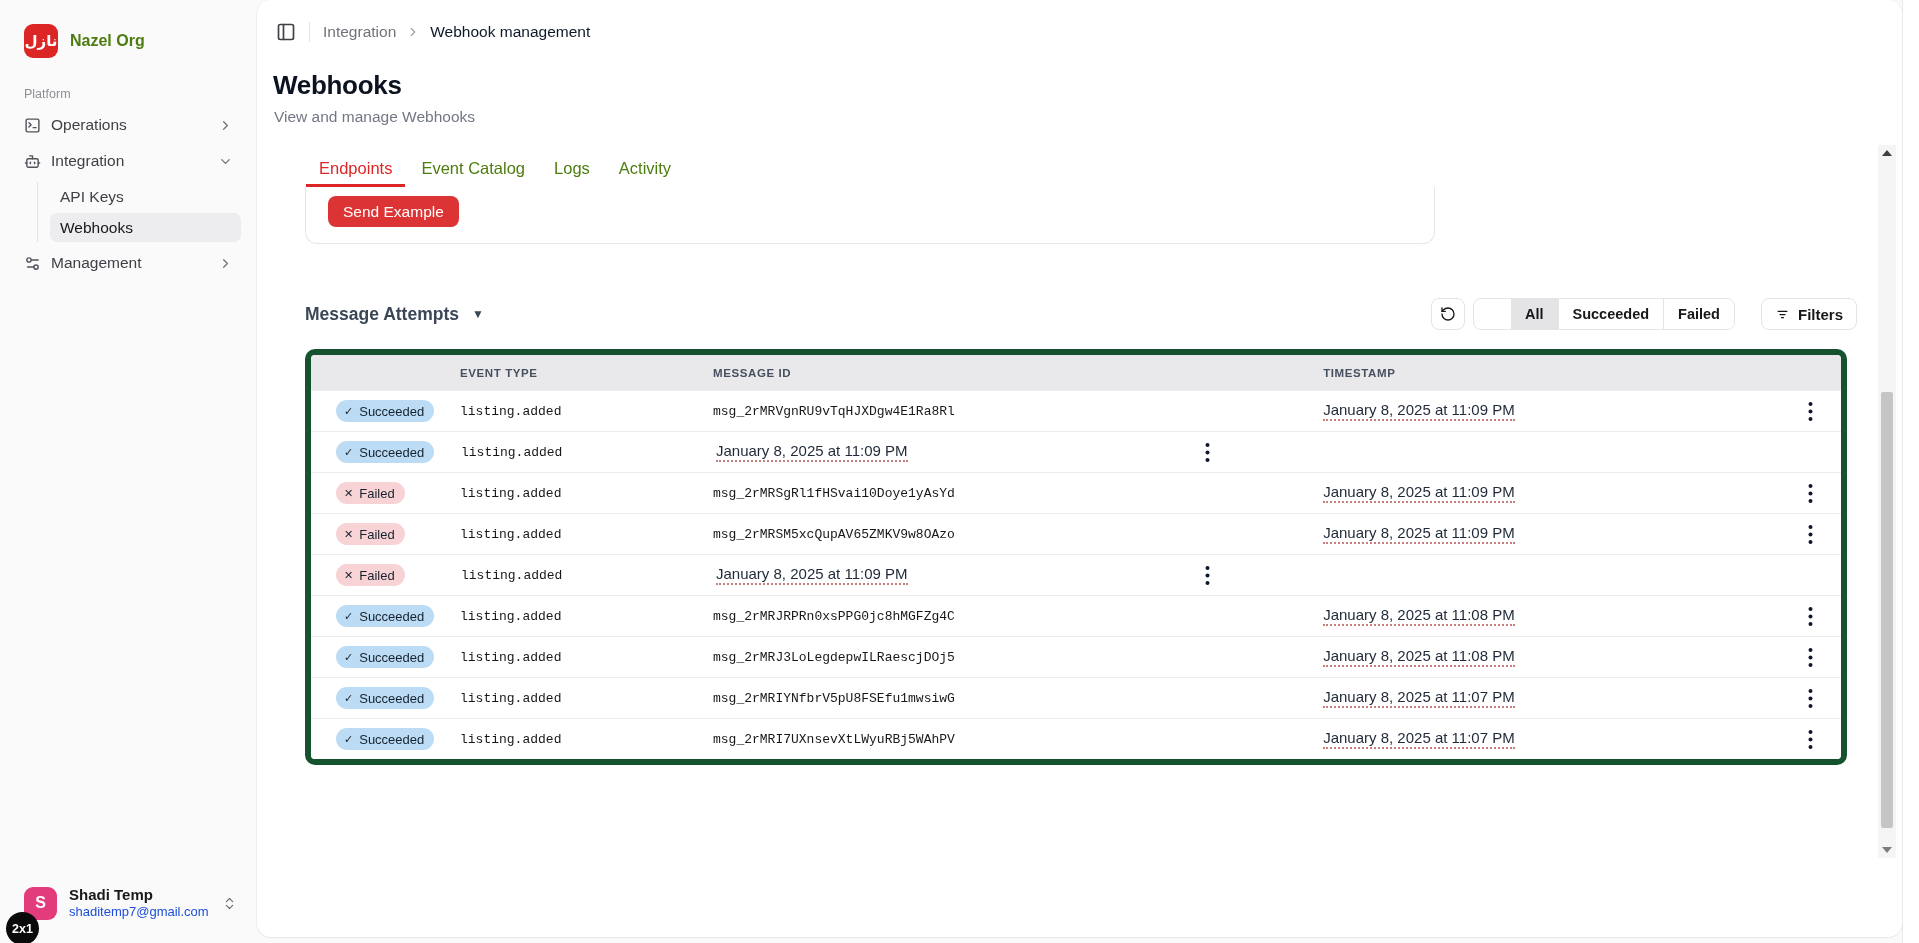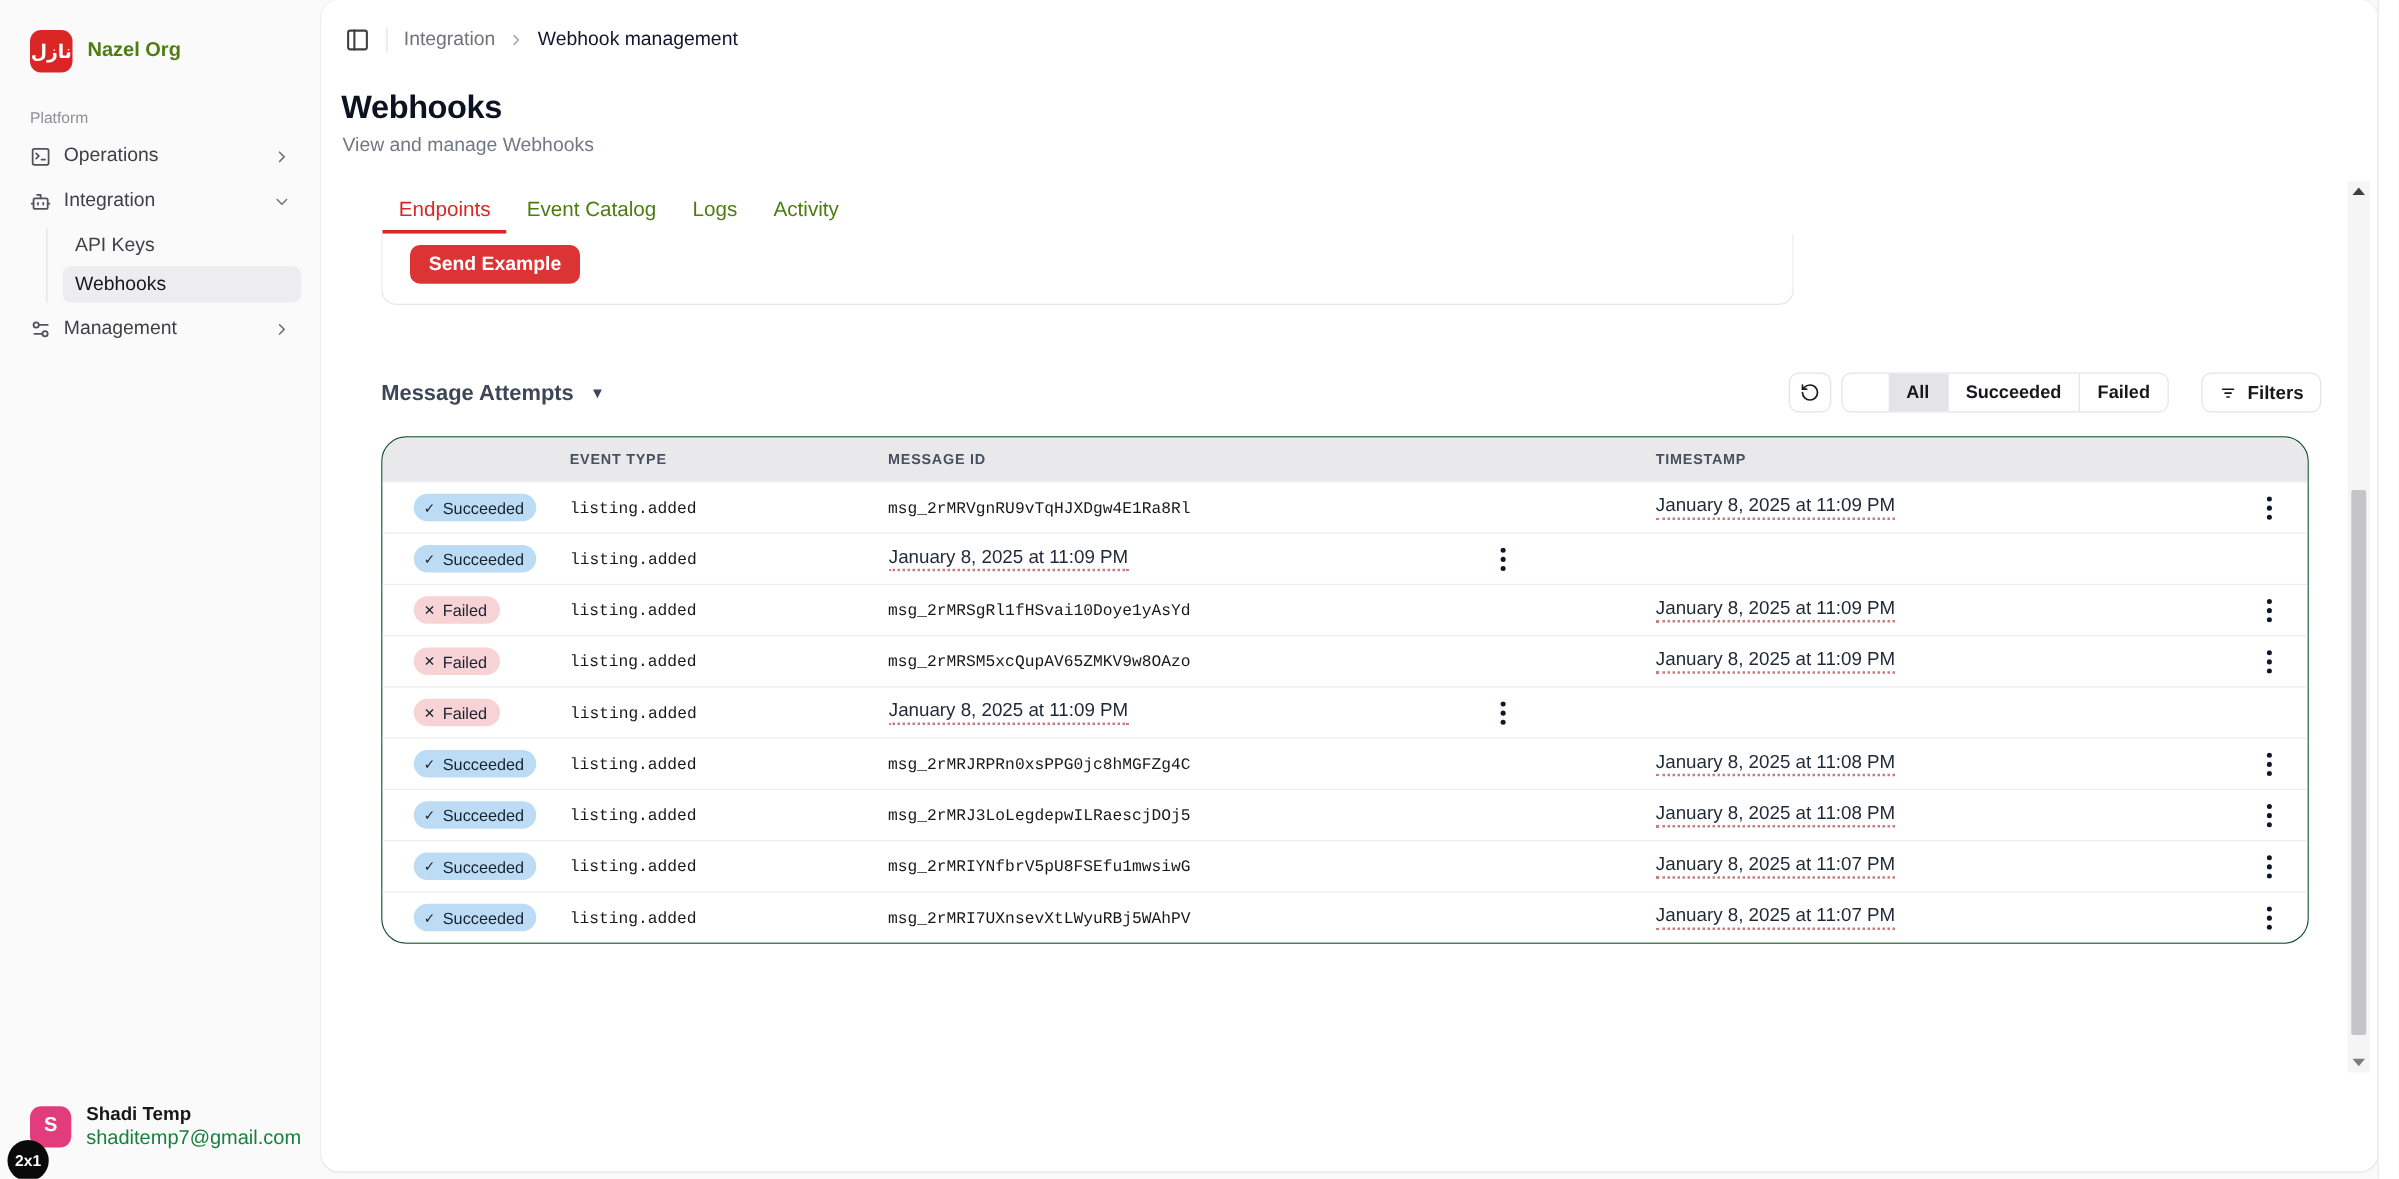--- a/index.html
+++ b/index.html
@@ -28,21 +28,21 @@
   .nav-icon { width:17px; height:17px; color:#52525b; flex:0 0 auto; }
   .chev { width:15px; height:15px; color:#71717a; }
   .nav-children { margin-left:21px; border-left:1px solid #e4e4e7; padding-left:12px; display:flex; flex-direction:column; gap:2px; }
   .nav-child { height:29px; display:flex; align-items:center; padding:0 10px; border-radius:7px; font-size:15.5px; color:#3f3f46; cursor:pointer; }
   .nav-child.active { background:#ededef; color:#18181b; }
 
   .user-row { position:absolute; left:16px; right:12px; bottom:21px; display:flex; align-items:center; gap:12px; padding:2px 8px; border-radius:8px; cursor:pointer; }
   .avatar { width:33px; height:33px; border-radius:9px; background:var(--avatar-pink,#e23c7d); color:#fff; display:flex; align-items:center; justify-content:center; font-size:16px; font-weight:600; flex:0 0 auto; }
   .user-meta { flex:1; line-height:1.2; }
   .user-name { font-size:15px; font-weight:700; color:#18181b; }
-  .user-email { font-size:16px; color:#15803d; }
+  .user-email { font-size:13px; color:#1d4ed8; }
 
   .dev-badge { position:absolute; left:6px; bottom:-2px; width:33px; height:33px; border-radius:50%;
                background:#0a0a0a; color:#fff; font-size:12.5px; font-weight:700;
                display:flex; align-items:center; justify-content:center; cursor:pointer; }
 
   
   .main { position:absolute; left:257px; top:0; right:17px; bottom:6px; background:#fff;
           border-radius:14px; box-shadow:0 1px 2px rgba(0,0,0,.05), 0 0 0 1px rgba(0,0,0,.03); }
 
   .topbar { position:absolute; top:0; left:19px; height:64px; display:flex; align-items:center; gap:13px; }
@@ -57,42 +57,42 @@
   .page-subtitle { position:absolute; top:108px; left:17px; font-size:15.5px; color:#717784; }
 
   .tabs { position:absolute; top:152px; left:49px; display:flex; gap:3px; }
   .tab { height:35px; line-height:32px; padding:0 13px; font-size:16.5px; font-weight:500; color:#4d7c0f;
          border-bottom:3px solid transparent; cursor:pointer; }
   .tab.active { color:var(--active-tab-red,#dc2626); border-bottom-color:var(--active-tab-red,#dc2626); }
 
   .endpoint-card { position:absolute; top:187px; left:48px; width:1130px; height:57px; background:#fff;
                    border:1px solid #e5e6ea; border-top:none; border-radius:0 0 12px 12px; }
   .btn-send { position:absolute; left:22px; top:9px; height:31px; padding:0 15px; background:var(--button-red,#dc3434);
-              color:#fff; font-size:15.5px; font-weight:700; border:none; border-radius:8px;
+              color:#fff; font-size:15.5px; font-weight:400; border:none; border-radius:8px;
               font-family:"Liberation Sans",sans-serif; cursor:pointer; display:flex; align-items:center; }
 
   .attempts-bar { position:absolute; top:295px; left:48px; right:45px; height:38px;
                   display:flex; align-items:center; justify-content:space-between; }
   .attempts-title { display:flex; align-items:center; gap:13px; font-size:17.5px; font-weight:700; color:#3b4656; cursor:pointer; }
   .caret-down { font-size:12px; color:#3b4656; }
   .attempts-controls { display:flex; align-items:center; gap:8px; }
   .icon-btn { width:34px; height:32px; border:1px solid #e4e4e7; border-radius:8px; background:#fff;
               display:flex; align-items:center; justify-content:center; color:#18181b; cursor:pointer; }
   .refresh-glyph { width:16px; height:16px; }
   .segmented { display:flex; height:32px; border:1px solid #e4e4e7; border-radius:8px; overflow:hidden; background:#fff;padding-left:37px; }
   .segment { padding:0 14px; display:flex; align-items:center; font-size:14.5px; font-weight:600; color:#18181b;
              border-right:1px solid #e4e4e7; cursor:pointer; background:#fff; }
   .segment:last-child { border-right:none; }
   .segment.active { background:#e4e4e7; font-weight:700; }
   .btn-filters { height:32px; margin-left:18px; padding:0 13px; border:1px solid #e4e4e7; border-radius:8px; background:#fff;
                  display:flex; align-items:center; gap:8px; font-size:15px; font-weight:600; color:#18181b; cursor:pointer; }
   .filter-glyph { width:15px; height:15px; }
 
   
-  .attempts-table { position:absolute; top:349px; left:48px; width:1542px; border:1px solid #14532d; border-radius:20px; overflow:hidden; background:#fff; }
+  .attempts-table { position:absolute; top:349px; left:48px; width:1542px; border:6px solid #14532d; border-radius:10px; overflow:hidden; background:#fff; }
   .thead { display:flex; height:35px; align-items:center; background:#e9e9ec; }
   .th { font-size:11.5px; font-weight:700; letter-spacing:.6px; color:#47505f; text-transform:uppercase; }
   .trow { display:flex; height:41px; align-items:center; border-top:1px solid #ebedf0; background:#fff; }
   .c { display:flex; align-items:center; }
   .c1 { width:150px; padding-left:25px; }
   .c2 { width:255px; }
   .c3 { width:615px; }
   .c4 { width:460px; }
   .c5 { width:62px; justify-content:center; }
   .mono { font-family:"Liberation Mono","DejaVu Sans Mono",monospace; font-size:13px; color:#18181b; }

